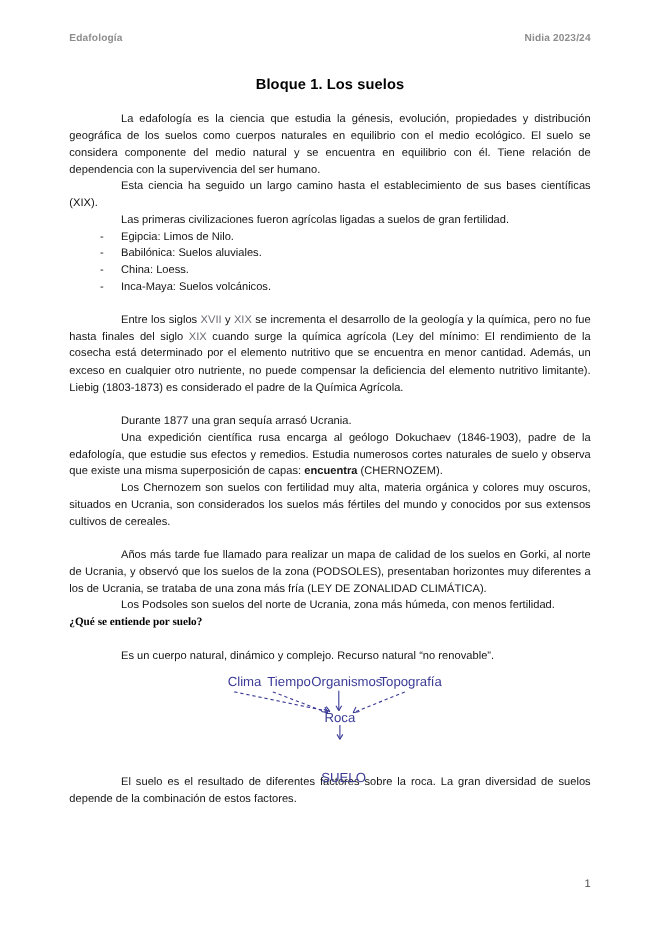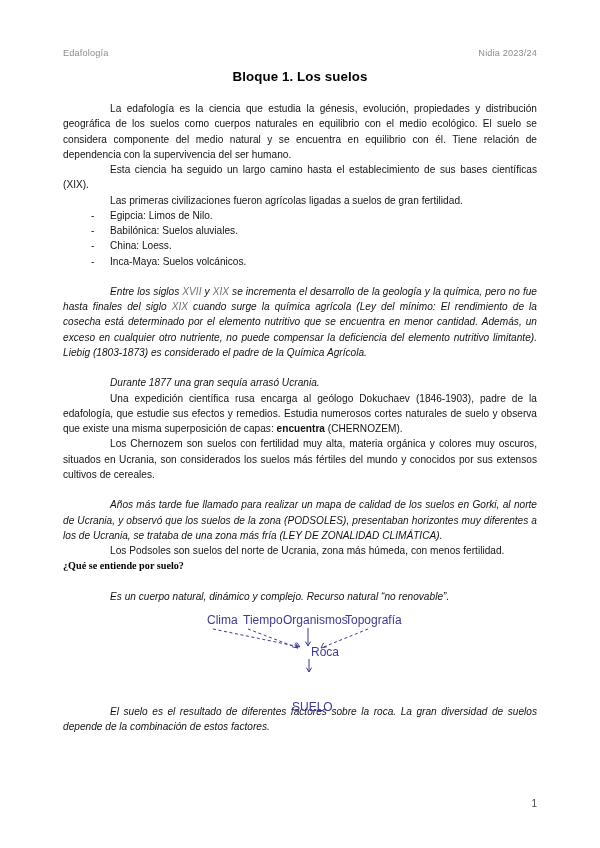--- a/index.html
+++ b/index.html
@@ -16,29 +16,30 @@
     width: 600px;
     height: 848px;
     background: #ffffff;
     overflow: hidden;
     box-sizing: border-box;
   }
 
   
   .doc-header {
     position: absolute;
-    top: 48px;
+    top: 29px;
     left: 63px;
     right: 63px;
     display: flex;
     justify-content: space-between;
     align-items: baseline;
     font-size: 9.2px;
     color: #8d8d8d;
     letter-spacing: 0.15px;
+    font-weight: bold;
   }
 
   
   .doc-title {
     position: absolute;
     top: 69px;
     left: 0;
     width: 100%;
     text-align: center;
     font-size: 13.3px;
@@ -59,21 +60,21 @@
     font-size: 10.1px;
     line-height: 15.25px;
     text-align: justify;
     text-justify: inter-word;
     letter-spacing: 0.02px;
     color: #121212;
   }
   p.para.indent {
     text-indent: 47px;
   }
-  p.gap-before { margin-top: 15.2px; font-style: italic; }
+  p.gap-before { margin-top: 15.2px; }
 
   b.strong { font-weight: bold; }
   span.roman {
     color: #6f6f78;
   }
 
   
   ul.dash-list {
     list-style: none;
     margin: 0;
@@ -202,21 +203,21 @@
         <g stroke="#3b3b96" stroke-width="1" fill="none">
           <path d="M 246 44 L 246 57"></path>
           <path d="M 246 57 l -2.6 -4.4 M 246 57 l 2.6 -4.4"></path>
         </g>
       </svg>
 
       <div class="dg-label" style="left:144px; top:0px;">Clima</div>
       <div class="dg-label" style="left:180px; top:0px;">Tiempo</div>
       <div class="dg-label" style="left:220px; top:0px;">Organismos</div>
       <div class="dg-label" style="left:282px; top:0px;">Topografía</div>
-      <div class="dg-label" style="left:248px; top:32px;text-align:right;">Roca</div>
+      <div class="dg-label" style="left:232px; top:32px;text-align:right;">Roca</div>
       <div class="dg-label" style="left:229px; top:71px;margin-top:16px;">SUELO</div>
     </div>
 
     <p class="para indent gap-before">El suelo es el resultado de diferentes factores sobre la roca. La gran diversidad de suelos depende de la combinación de estos factores.</p>
 
   </div>
 
   <div class="page-number">1</div>
 
 </div>

